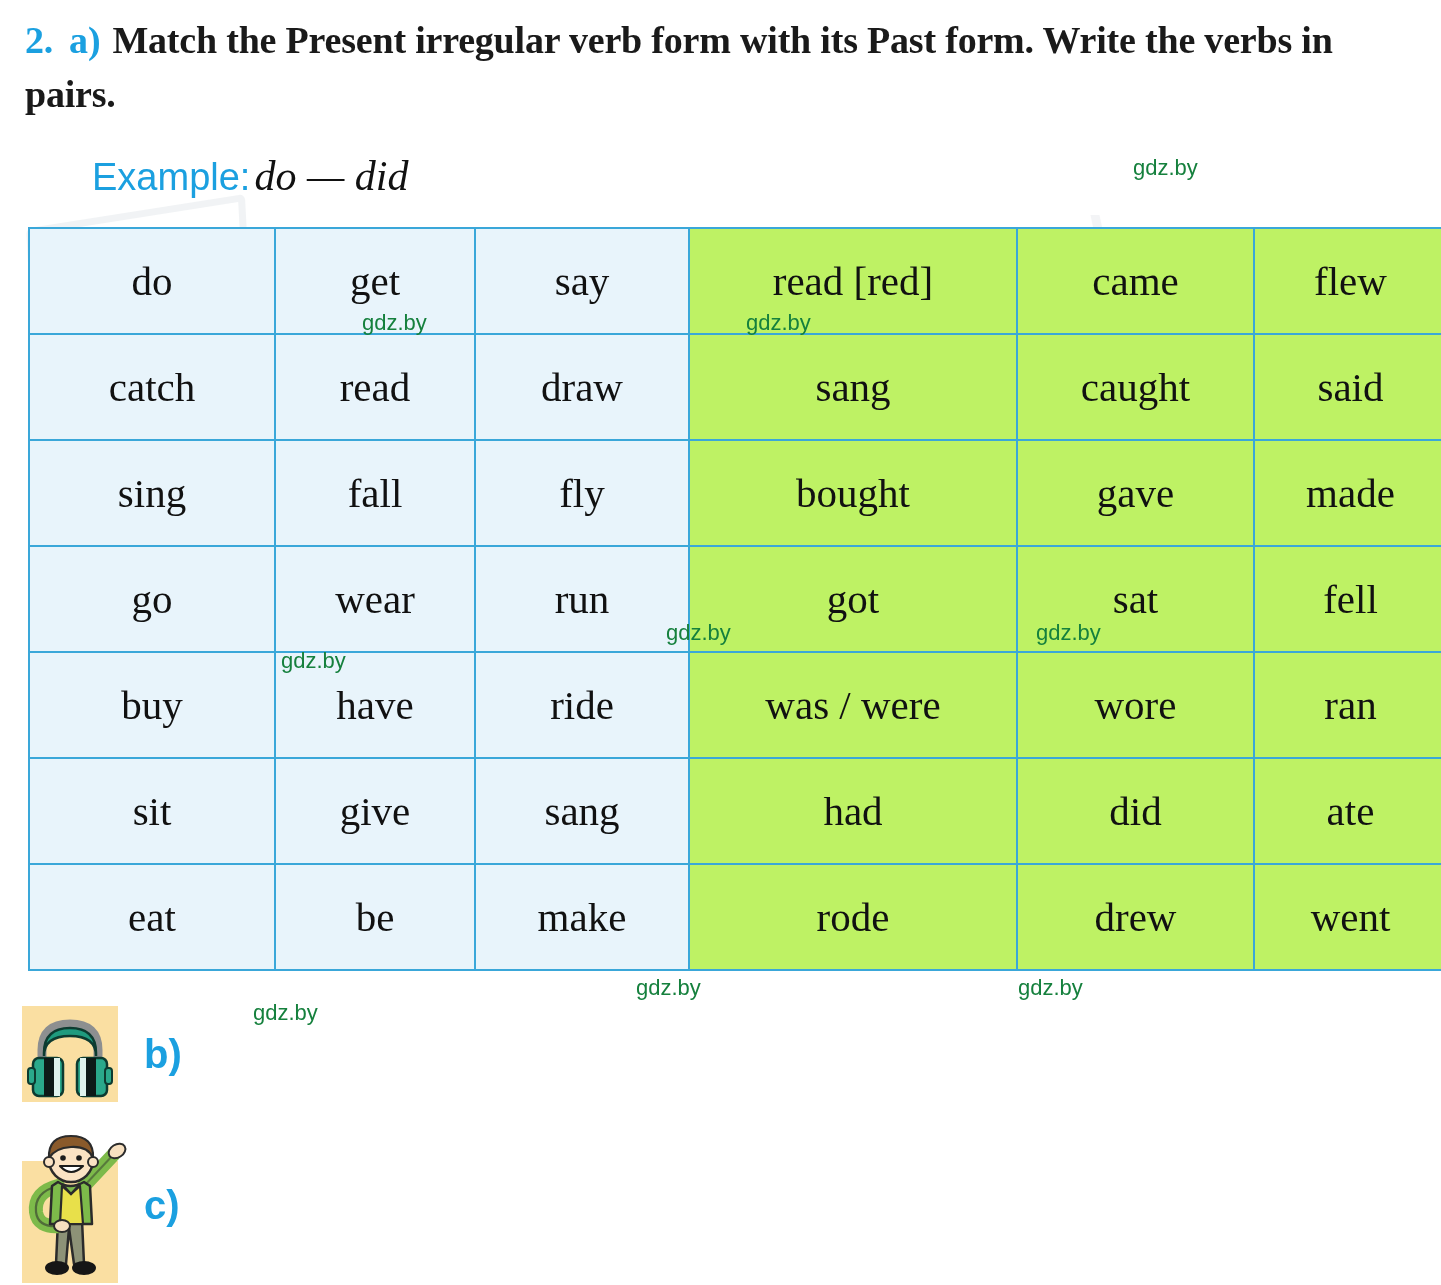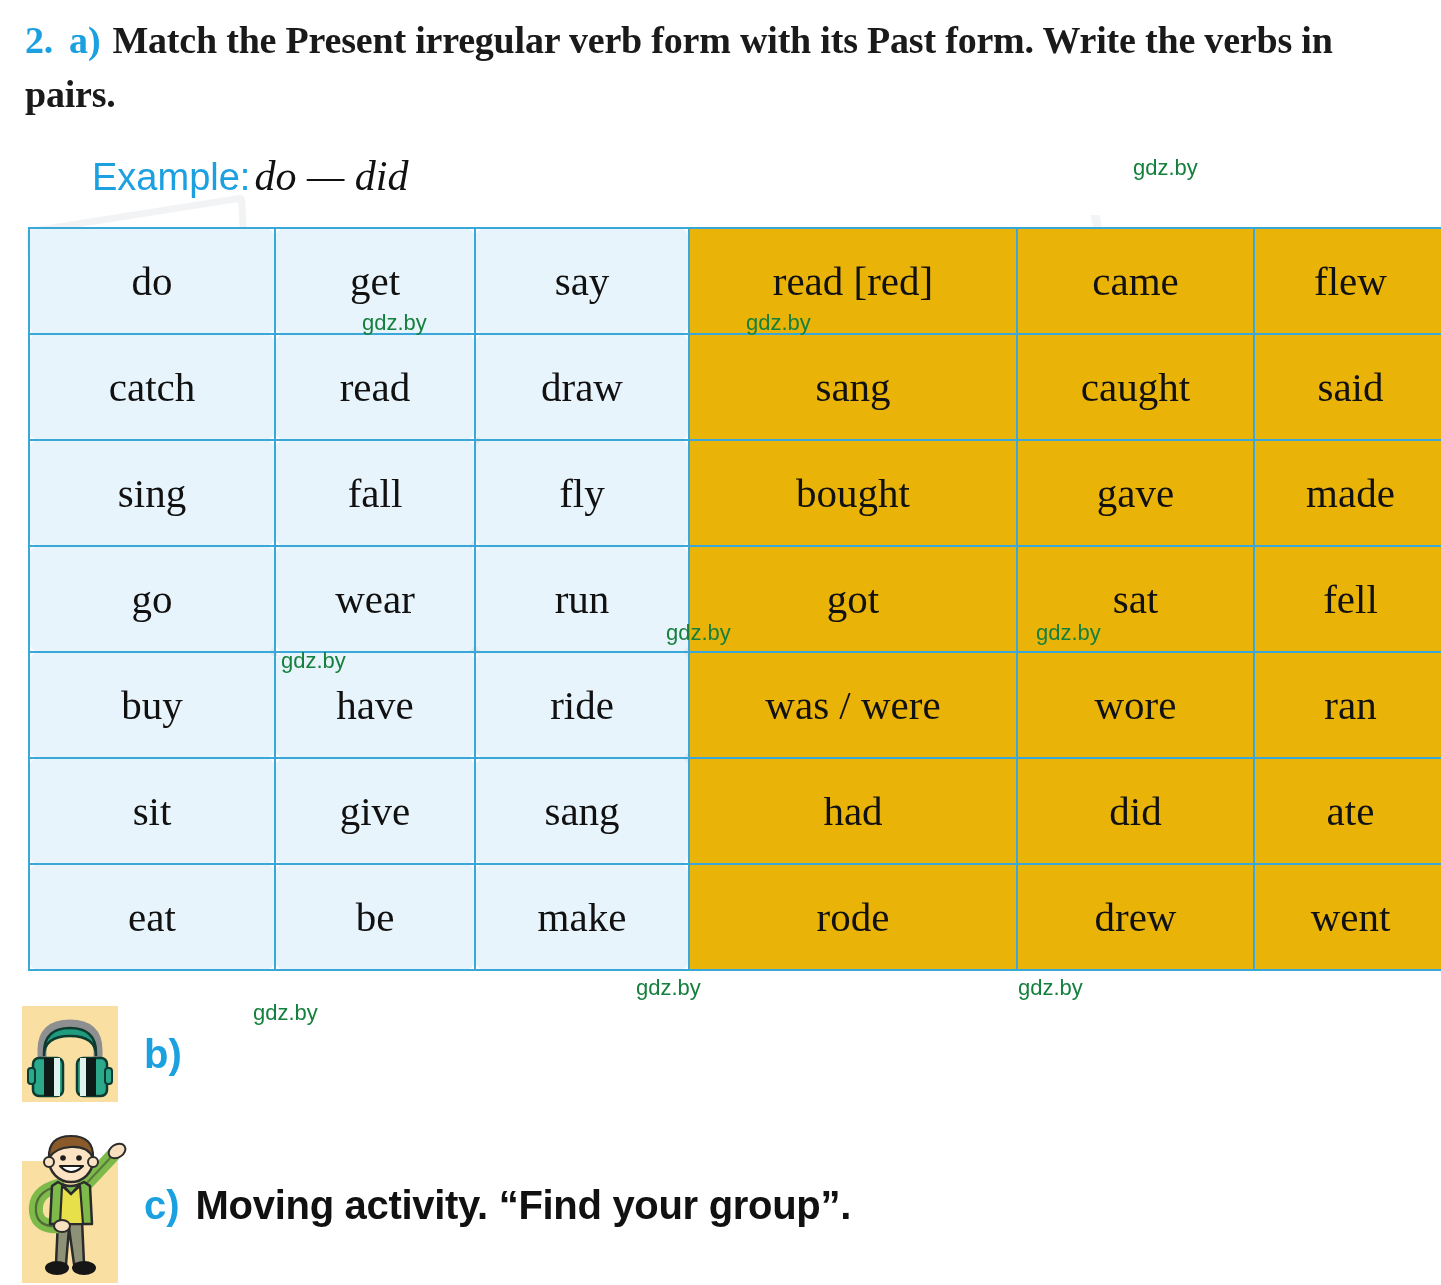--- a/index.html
+++ b/index.html
@@ -192,22 +192,22 @@
   #verb-table td {
     border: 2px solid #3aa7d9;
     height: 104px;
     text-align: center;
     vertical-align: middle;
     font-family: "Liberation Serif", serif;
     font-size: 41px;
     color: #111;
     padding: 0 4px;
   }
-  #verb-table td.present { background: #e8f4fb; border-radius: 10px; }
-  #verb-table td.past { background: #eab308; }
+  #verb-table td.present { background: #e8f4fb; }
+  #verb-table td.past { background: #bef264; }
 
   
   .c1 { width: 236px; }
   .c2 { width: 190px; }
   .c3 { width: 204px; }
   .c4 { width: 318px; }
   .c5 { width: 227px; }
   .c6 { width: 183px; }
 
   
@@ -385,21 +385,20 @@
 
       <circle cx="41" cy="30" r="2.8" fill="#1c1c1c"></circle>
       <circle cx="57" cy="30" r="2.8" fill="#1c1c1c"></circle>
 
       <path d="M38 38 Q49 50 61 38 Z" fill="#ffffff" stroke="#1c1c1c" stroke-width="2.2" stroke-linejoin="round"></path>
 
       <path d="M40 56 L49 66 L58 56" fill="none" stroke="#2b2b2b" stroke-width="2.2"></path>
     </svg>
   </div>
   <span class="bottom-letter">c)</span>
-  <span class="bottom-text">Moving activity. “Find your group”.</span>
 </div>
 
 <div class="gdz" style="left:1133px; top:155px;">gdz.by</div>
 <div class="gdz" style="left:362px;  top:310px;">gdz.by</div>
 <div class="gdz" style="left:746px;  top:310px;">gdz.by</div>
 <div class="gdz" style="left:666px;  top:620px;">gdz.by</div>
 <div class="gdz" style="left:1036px; top:620px;">gdz.by</div>
 <div class="gdz" style="left:281px;  top:648px;">gdz.by</div>
 <div class="gdz" style="left:253px;  top:1000px;">gdz.by</div>
 <div class="gdz" style="left:636px;  top:975px;">gdz.by</div>

